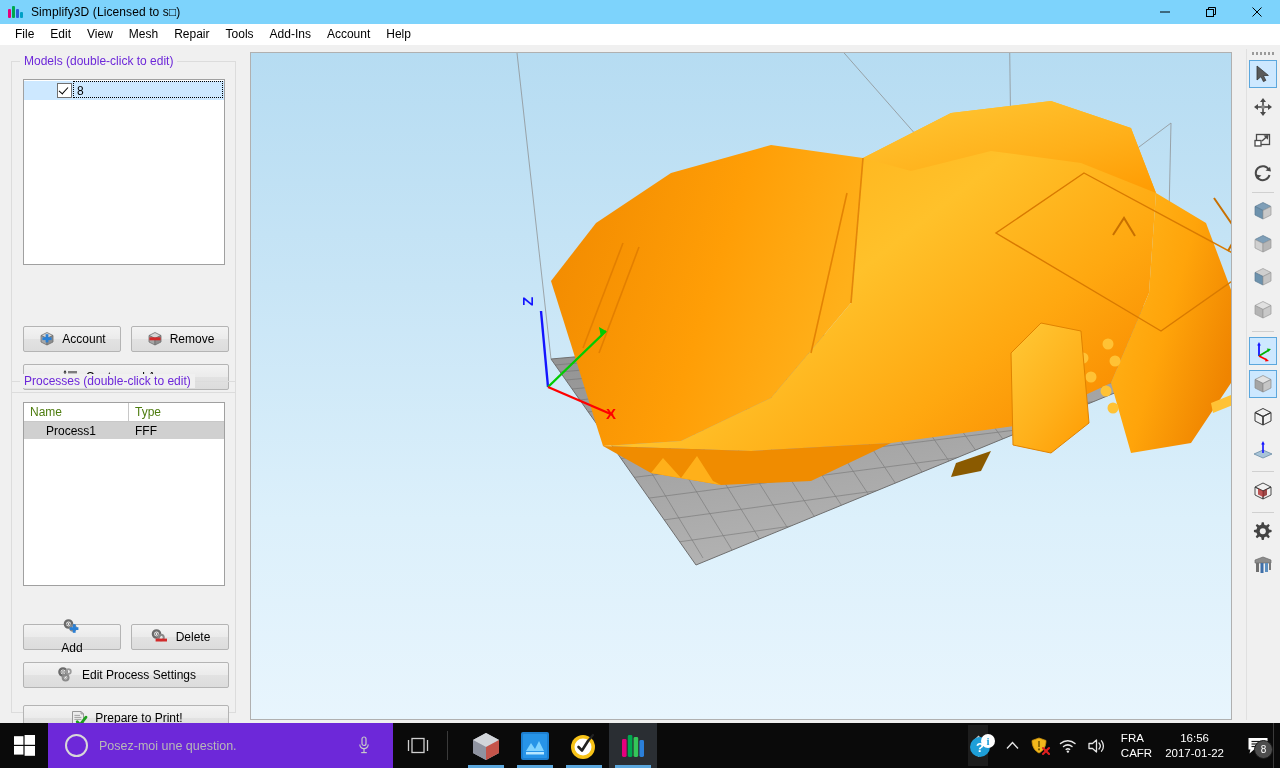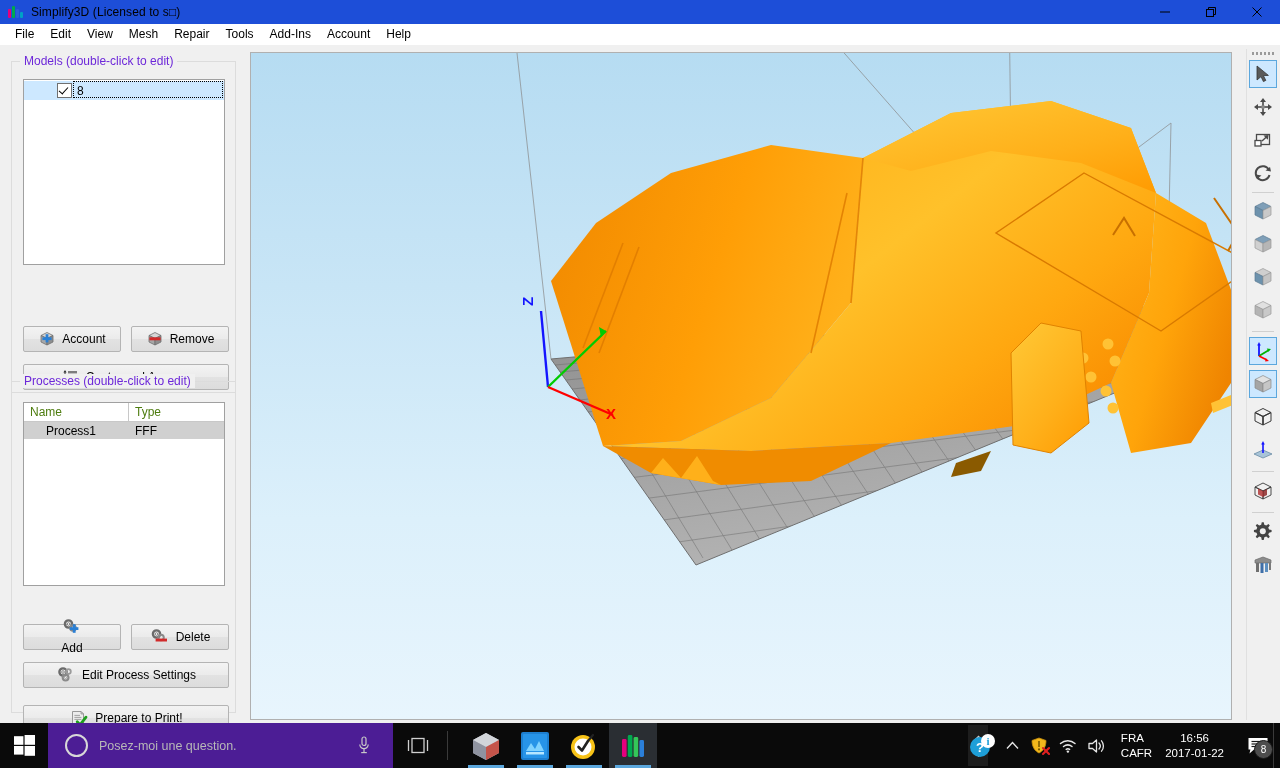--- a/index.html
+++ b/index.html
@@ -11,21 +11,21 @@
   }
   #app {
     position: relative;
     width: 1280px; height: 768px;
   }
 
   
   .titlebar {
     position: absolute; left: 0; top: 0;
     width: 1280px; height: 24px;
-    background: #1d4ed8;
+    background: #7dd3fc;
     display: flex; align-items: center;
   }
   .titlebar-icon {
     width: 16px; height: 16px;
     margin-left: 8px; margin-right: 7px;
     position: relative;
   }
   .s3d-bar { position: absolute; bottom: 2px; width: 3px; border-radius: 1px; }
   .s3d-b1 { left: 0px;  height: 9px;  background: #e5007e; }
   .s3d-b2 { left: 4px;  height: 12px; background: #00a94f; }
@@ -227,21 +227,21 @@
     background: #0a0a0a;
   }
   .start-btn {
     position: absolute; left: 0; top: 0;
     width: 48px; height: 45px;
     display: flex; align-items: center; justify-content: center;
   }
   .cortana {
     position: absolute; left: 48px; top: 0;
     width: 345px; height: 45px;
-    background: #4c1d95;
+    background: #6d28d9;
     display: flex; align-items: center;
   }
   .cortana-circle {
     width: 19px; height: 19px;
     border: 2px solid #d8d8d8;
     border-radius: 50%;
     margin-left: 17px;
     flex: 0 0 auto;
   }
   .cortana-text {

